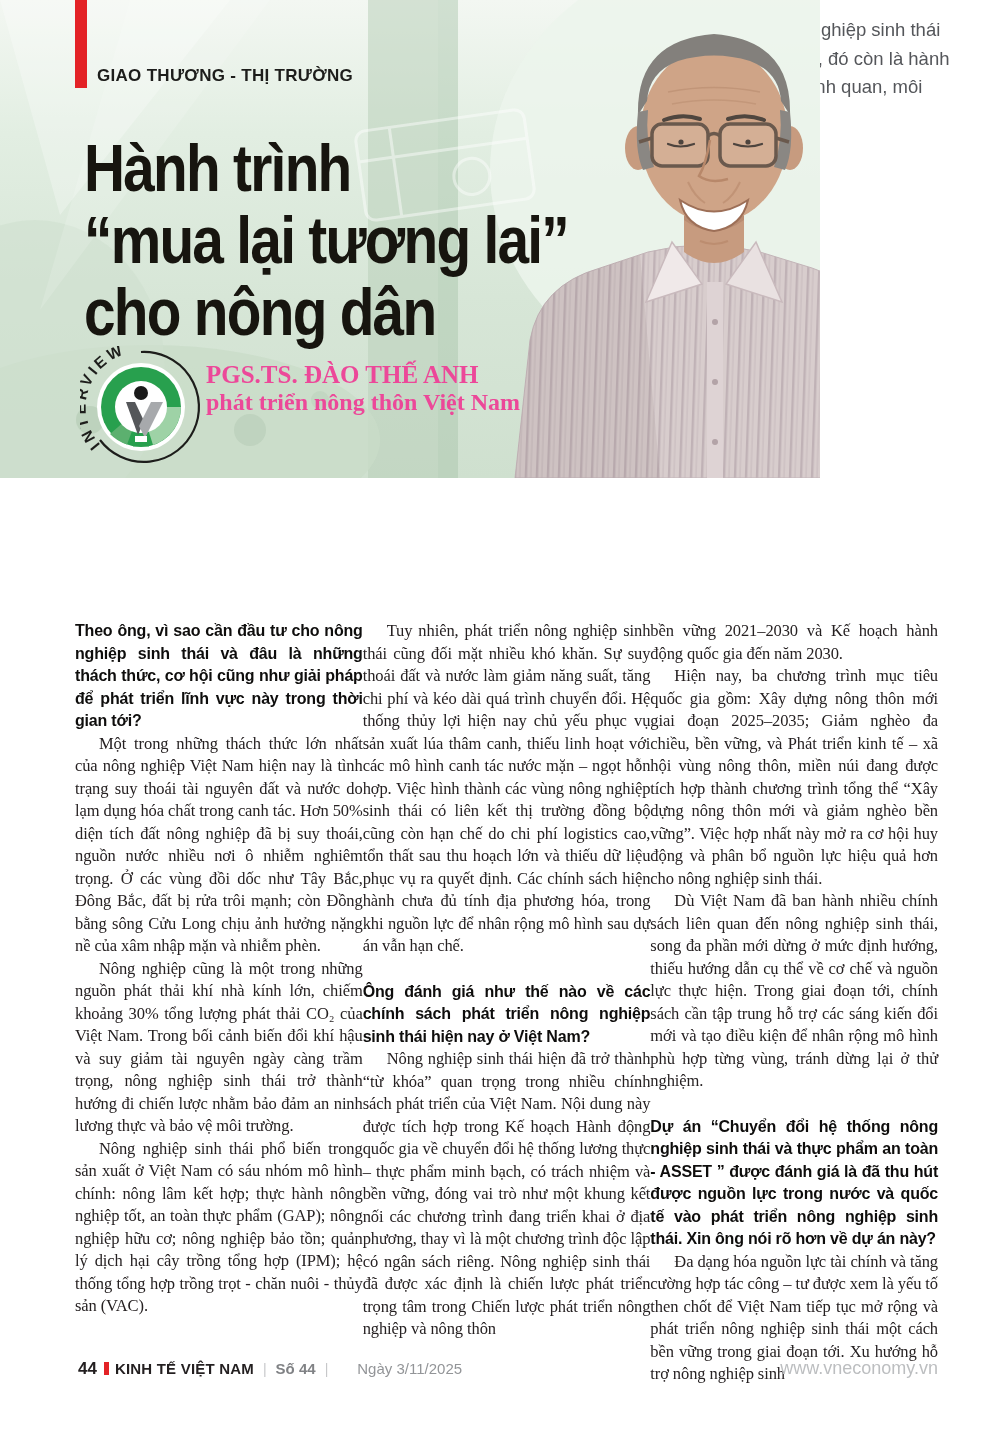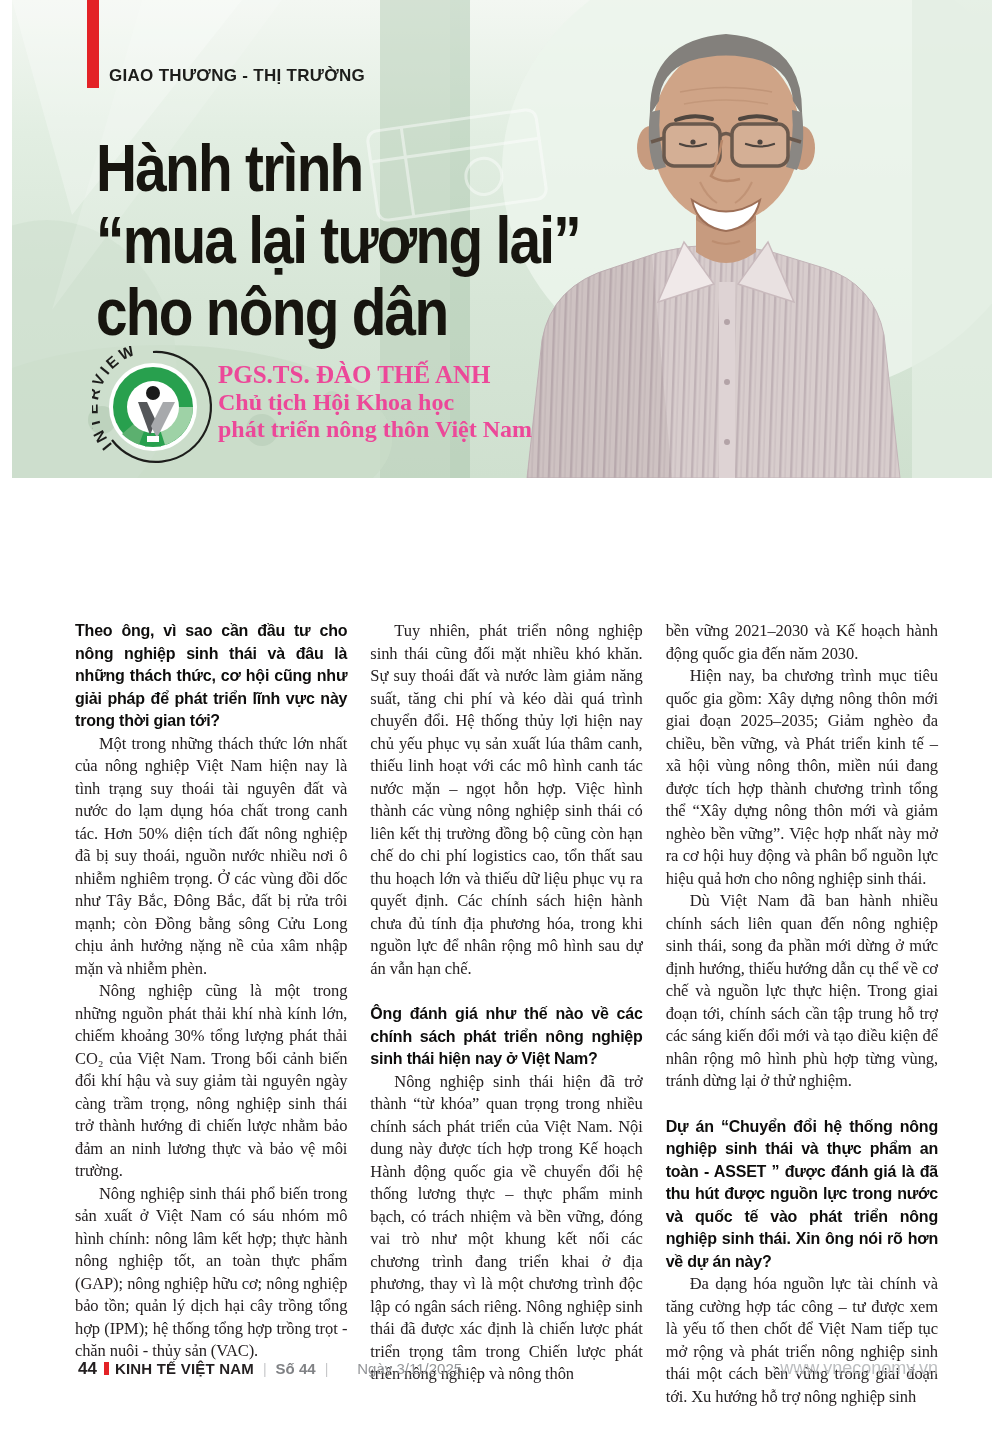--- a/index.html
+++ b/index.html
@@ -1,38 +1,38 @@
 <!DOCTYPE html>
 <html><head>
 <meta charset="utf-8">
 <style>
   html,body{margin:0;padding:0;background:#888;}
   .page{position:relative;width:1000px;height:1447px;margin:0 auto;background:#ffffff;overflow:hidden;
         font-family:"Liberation Sans",sans-serif;color:#231f20;}
 
   
-  .header{position:absolute;left:12px;top:0;width:980px;height:478px;overflow:hidden;}
+  .header{position:absolute;left:0;top:0;width:820px;height:478px;overflow:hidden;}
   .header-bg{position:absolute;left:0;top:0;}
   .red-bar{position:absolute;left:75px;top:0;width:12px;height:88px;background:#e32226;}
   .kicker{position:absolute;left:97px;top:66px;font-size:17px;font-weight:bold;letter-spacing:.3px;color:#1d1d1b;}
   .headline{position:absolute;left:84px;top:132px;font-weight:bold;font-size:66px;line-height:72px;
             letter-spacing:-2px;color:#17150f;transform:scaleX(.86);transform-origin:left top;white-space:nowrap;}
   .badge{position:absolute;left:80px;top:346px;}
   .interviewee{position:absolute;left:206px;top:360px;font-family:"Liberation Serif",serif;color:#ec4899;}
   .interviewee .name{font-size:25px;font-weight:bold;line-height:29px;}
   .interviewee .role{font-size:24px;font-weight:bold;line-height:27px;}
 
   
   .intro{margin:16px 48px 0 48px;text-align:center;font-size:18.5px;line-height:28.5px;color:#54565a;}
   .byline{margin-top:4px;display:flex;justify-content:center;align-items:center;gap:7px;font-size:17px;}
   .byline .author{font-weight:bold;color:#231f20;letter-spacing:.2px;}
   .byline .role{font-style:italic;color:#6d6e71;}
 
   
-  .columns{position:absolute;left:75px;right:62px;top:620px;display:flex;gap:23px;}
+  .columns{position:absolute;left:75px;right:62px;top:620px;display:flex;}
   .col{flex:1 1 0;min-width:0;}
   .col p{margin:0;}
   .para{font-family:"Liberation Serif",serif;font-size:16.5px;line-height:22.5px;text-align:justify;
         color:#262122;text-indent:24px;letter-spacing:-.1px;}
   .para.no-indent{text-indent:0;}
   .question{font-size:16px;line-height:22.5px;font-weight:bold;text-align:justify;color:#0e0d0c;letter-spacing:-.2px;}
   .question:not(:first-child){margin-top:23px;}
   .question + .para{margin-top:0;}
 
   
@@ -149,21 +149,20 @@
       <circle cx="61" cy="61" r="26" fill="#ffffff"></circle>
       <circle cx="61" cy="47" r="7" fill="#1a1a1a"></circle>
       <path d="M 46,56 L 58,89 L 64,75 L 55,56 Z" fill="#55575a"></path>
       <path d="M 83,56 L 65,92 L 59,80 L 71,56 Z" fill="#a7a9ac"></path>
       <rect x="55" y="90" width="12" height="6" fill="#ffffff"></rect>
       <rect x="53" y="97" width="16" height="3.5" fill="#28a04e"></rect>
     </svg>
 
     <div class="interviewee">
       <div class="name">PGS.TS. ĐÀO THẾ ANH</div>
-      <div class="role">Chủ tịch Hội Khoa học</div>
       <div class="role">phát triển nông thôn Việt Nam</div>
     </div>
   </div>
 
   <p class="intro">Trong bối cảnh tài nguyên đất, nước suy thoái và biến đổi khí hậu ngày càng gay gắt, nông nghiệp sinh thái đang mở ra hướng đi chiến lược cho Việt Nam. Không chỉ là phương thức canh tác bền vững, đó còn là hành trình “mua lại tương lai”, nơi người sản xuất và người tiêu dùng cùng chung tay gìn giữ cảnh quan, môi trường và sinh kế.</p>
 
   <div class="byline">
     <svg width="16" height="16" viewBox="0 0 16 16">
       <rect width="16" height="16" rx="2" fill="#e32226"></rect>
       <path d="M8 2.6 L10 7 Q11 9.6 9.4 11.2 L8 12.6 L6.6 11.2 Q5 9.6 6 7 Z" fill="#ffffff"></path>

